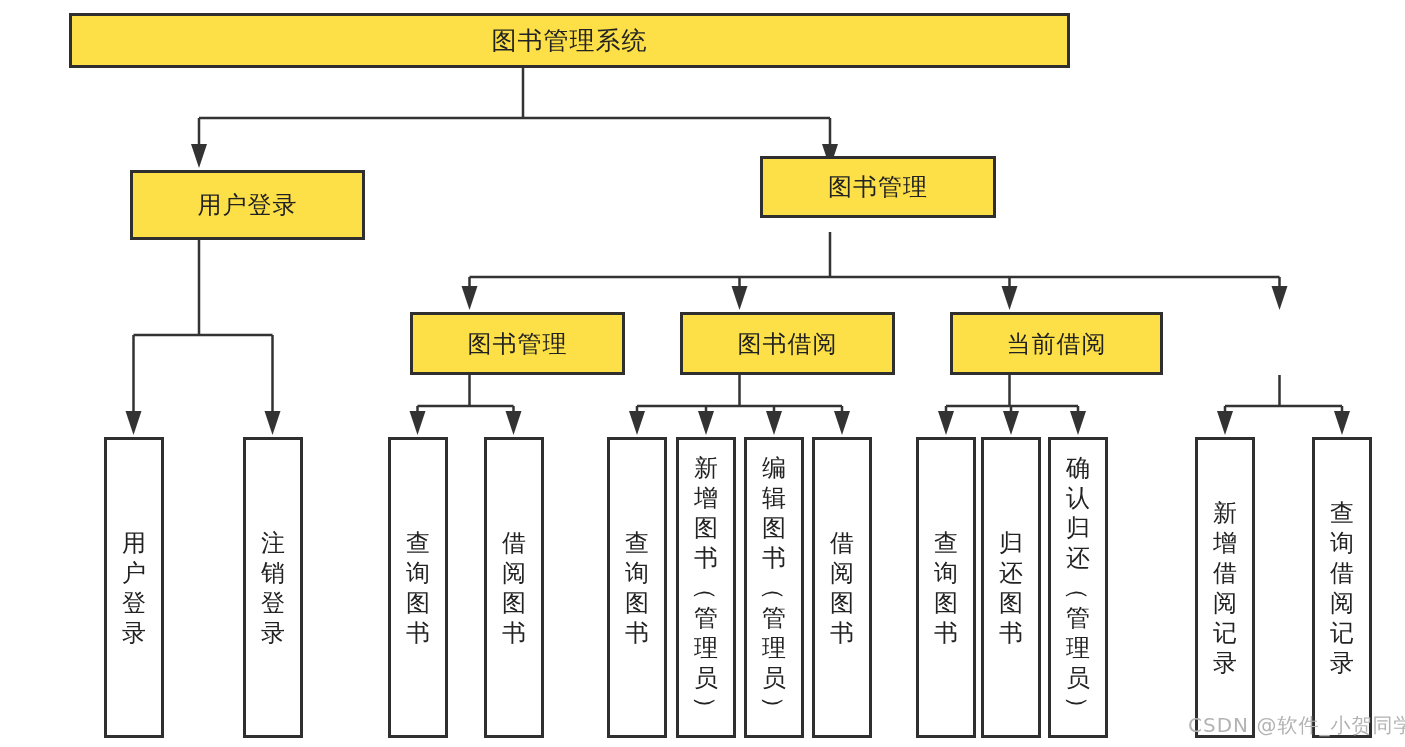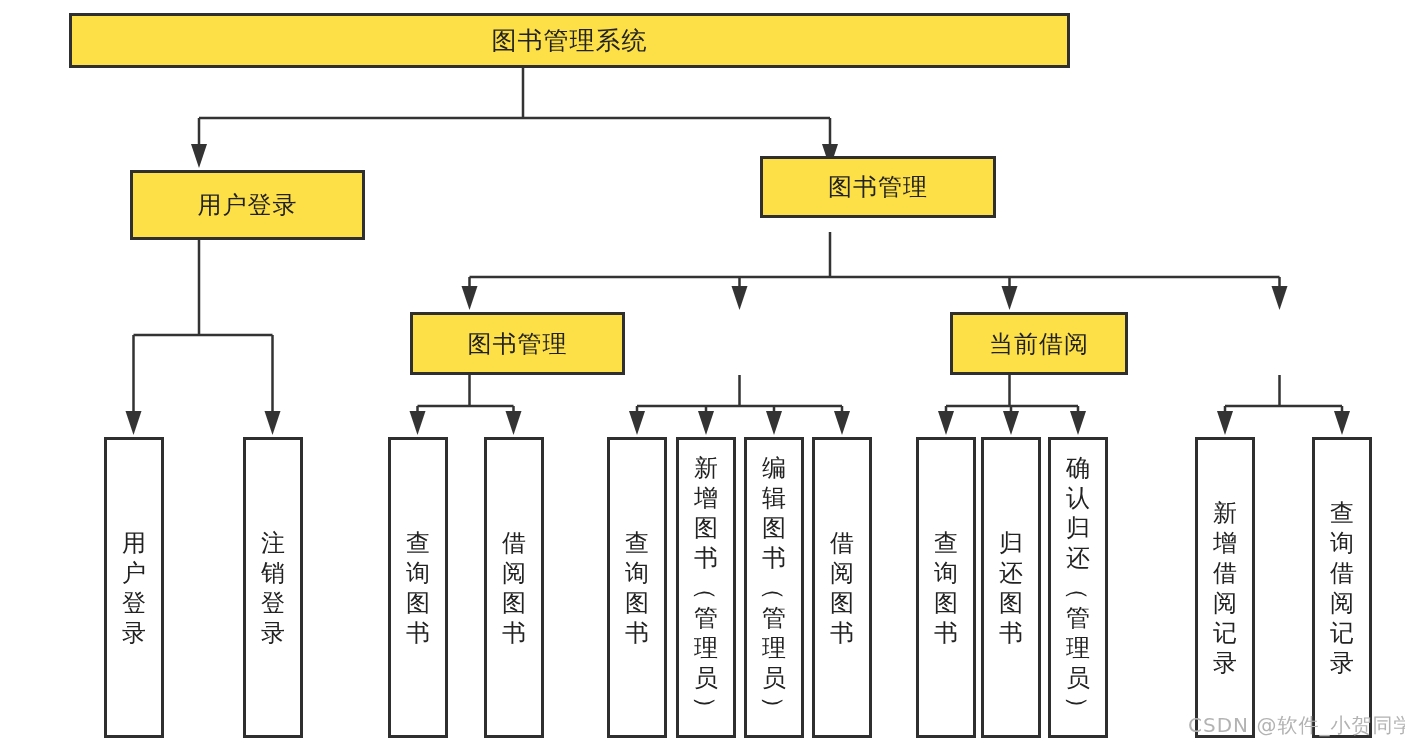--- a/index.html
+++ b/index.html
@@ -72,21 +72,22 @@
     <polygon points="1225,435 1217,411 1233,411"></polygon>
     <polygon points="1342,435 1334,411 1350,411"></polygon>
   </svg>
 
   <div class="hbox root" style="left:21px;top:13px;width:1001px;height:55px">图书管理系统</div>
 
   <div class="hbox" style="left:82px;top:170px;width:235px;height:70px">用户登录</div>
   <div class="hbox" style="left:712px;top:156px;width:236px;height:62px">图书管理</div>
 
   <div class="hbox" style="left:362px;top:312px;width:215px;height:63px">图书管理</div>
-  <div class="hbox" style="left:902px;top:312px;width:178px;height:63px">当前借阅</div>
+  <div class="hbox" style="left:632px;top:312px;width:215px;height:63px">图书借阅</div>
+  <div class="hbox" style="left:902px;top:312px;width:213px;height:63px">当前借阅</div>
 
   <div class="leaf" style="left:104px">
       <span class="vchar">用</span>
       <span class="vchar">户</span>
       <span class="vchar">登</span>
       <span class="vchar">录</span>
     </div>
   <div class="leaf" style="left:243px">
       <span class="vchar">注</span>
       <span class="vchar">销</span>

